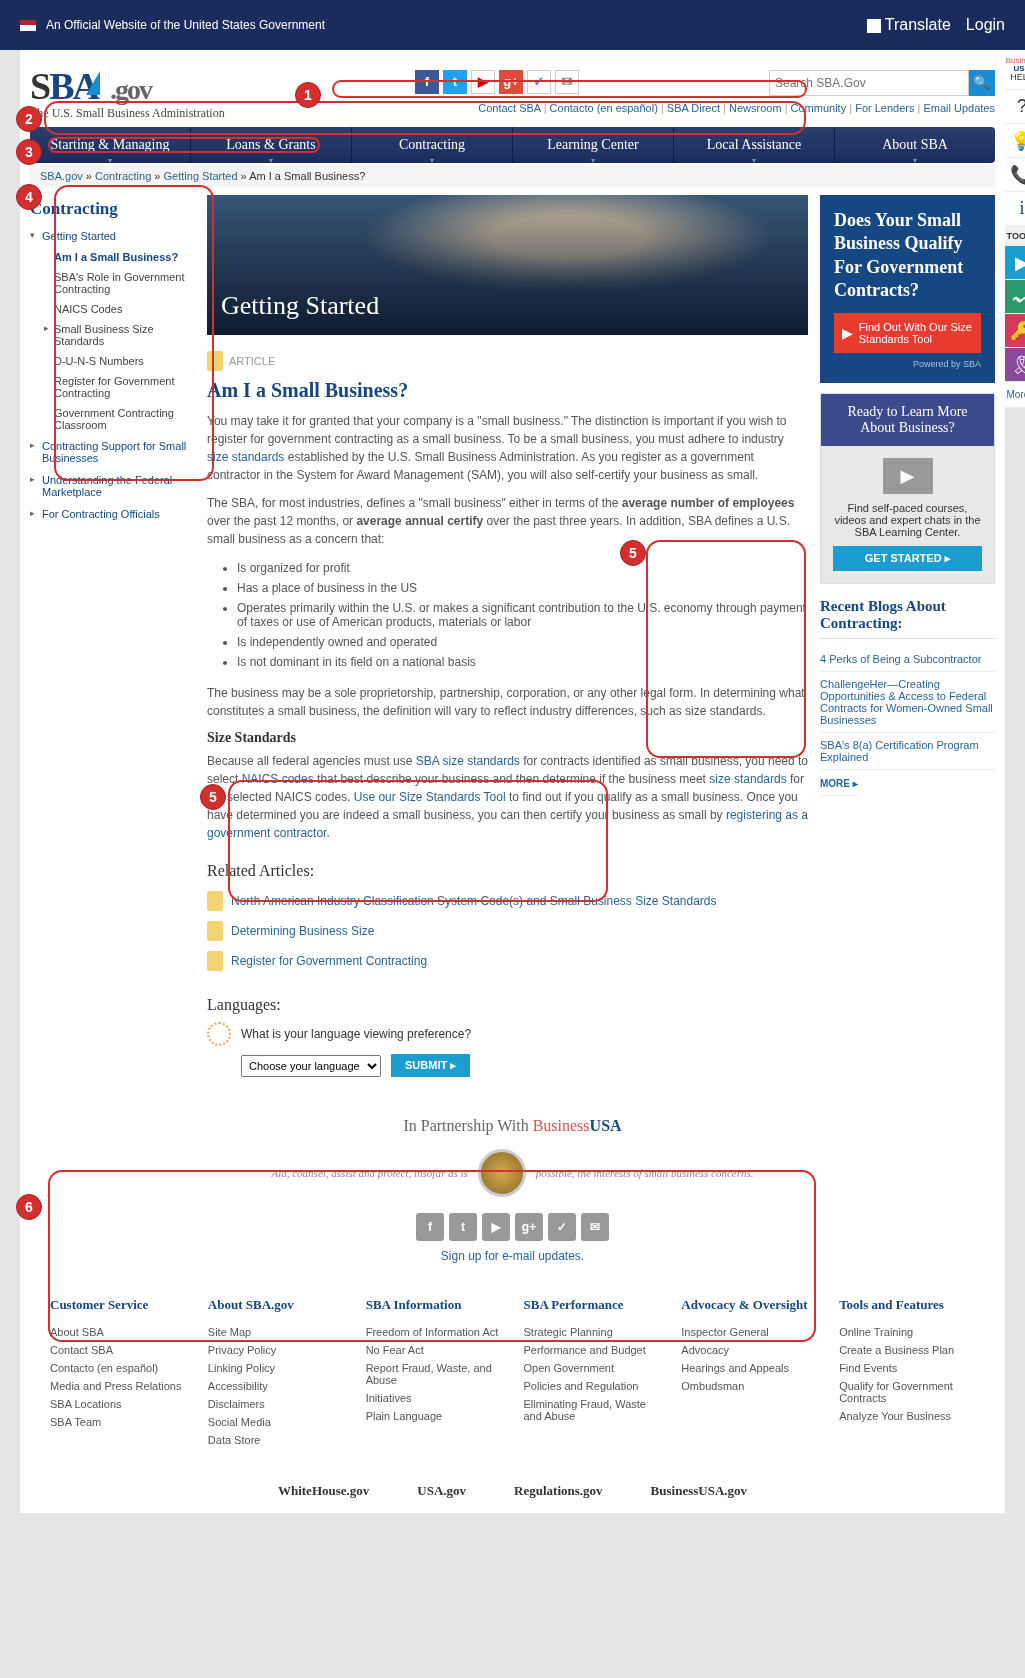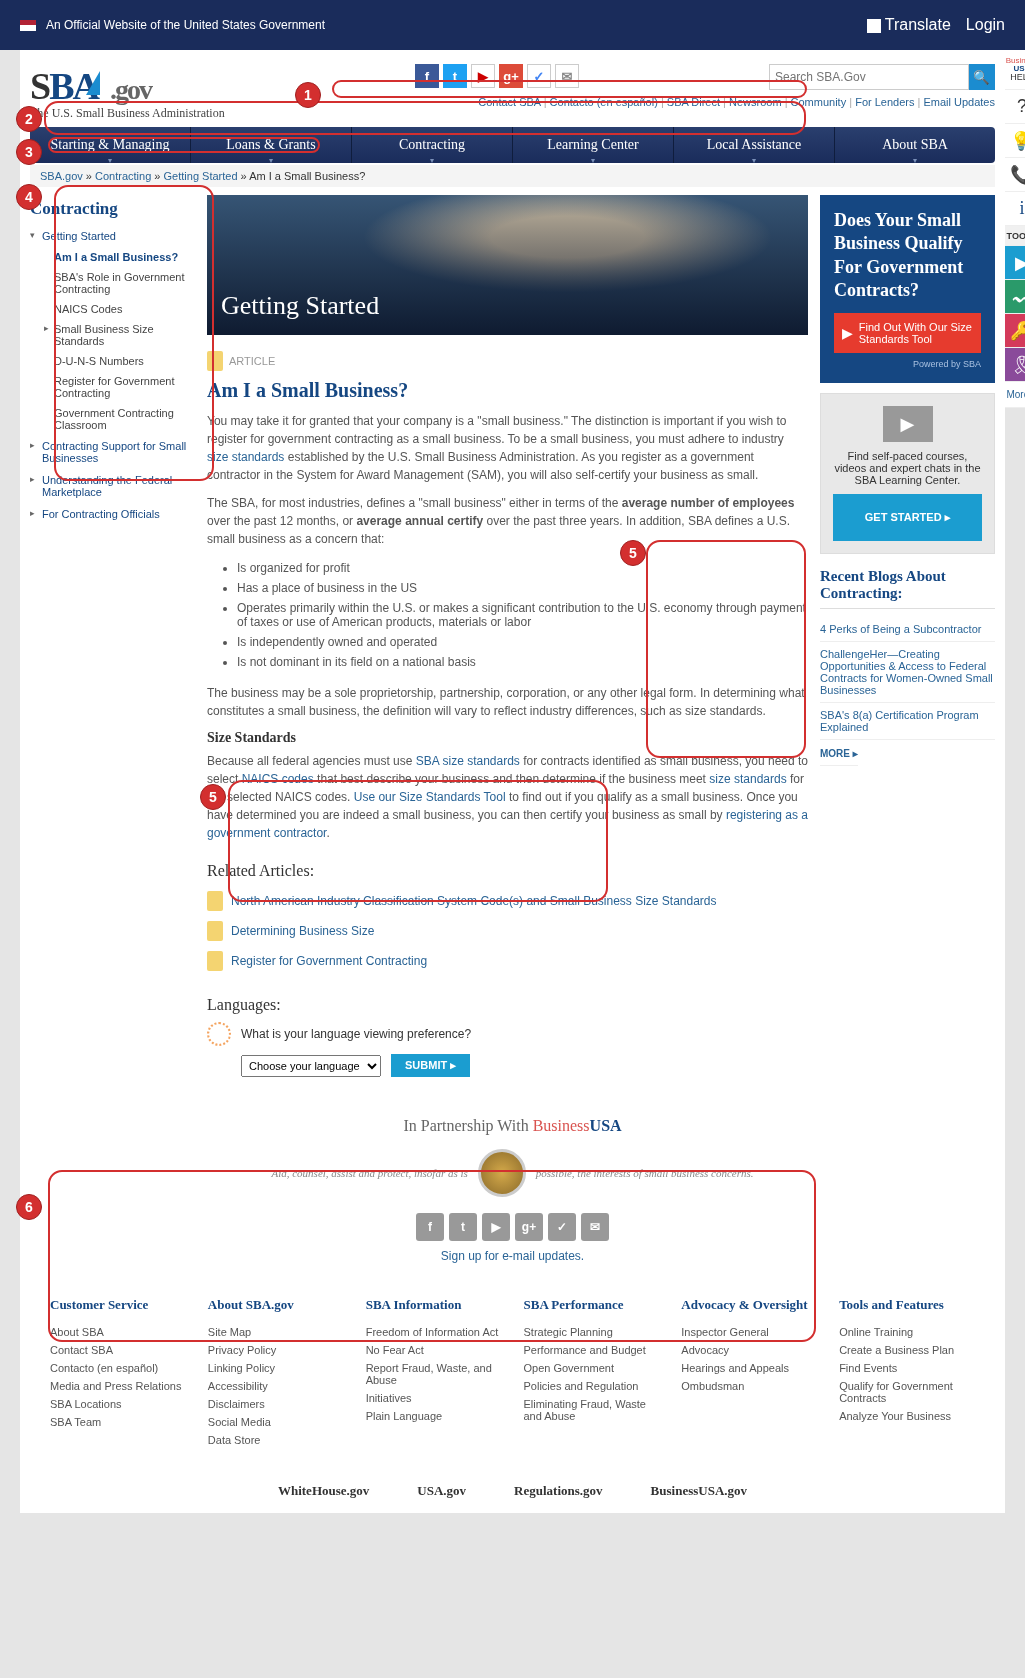--- a/index.html
+++ b/index.html
@@ -4,21 +4,21 @@
 <style>
 *{box-sizing:border-box;margin:0;padding:0}
 body{font-family:Arial,Helvetica,sans-serif;font-size:12px;background:#e5e5e5;color:#333;width:1025px}
 a{color:#2a6496;text-decoration:none}
 .govbar{background:#1a2c5b;color:#fff;padding:16px 20px;display:flex;align-items:center;gap:10px}
 .flag{width:16px;height:11px;background:linear-gradient(to bottom,#b22234 0%,#b22234 50%,#fff 50%)}
 .govbar-r{margin-left:auto;display:flex;gap:15px;font-size:16px}
 .govbar-r span{cursor:pointer}
 .print-icon{display:inline-block;width:14px;height:14px;background:#fff;margin-right:4px;vertical-align:middle}
 .page{background:#fff;margin:0 20px;padding:0 10px;position:relative}
-.header{padding:14px 0 4px;display:flex;align-items:flex-start}
+.header{padding:14px 0 4px;display:flex;align-items:center}
 .logo{font-family:Georgia,serif}
 .logo-main{font-size:38px;font-weight:bold;letter-spacing:-2px}
 .logo-main .b{color:#154782}
 .logo-main .a{color:#154782;position:relative}
 .logo-main .a::after{content:"";position:absolute;right:-2px;top:6px;border-left:14px solid transparent;border-bottom:24px solid #1b8cd0}
 .logo-gov{font-size:28px;color:#666;margin-left:12px}
 .logo-sub{font-family:Georgia,serif;font-size:12px;color:#444;margin-top:-2px}
 .header-r{margin-left:auto;text-align:right}
 .soc{display:flex;gap:4px;justify-content:flex-end;margin-bottom:6px;padding-right:180px}
 .soc span{width:24px;height:24px;display:inline-flex;align-items:center;justify-content:center;font-size:13px;color:#fff;font-weight:bold}
@@ -71,21 +71,21 @@
 .right{width:175px;flex-shrink:0}
 .promo1{background:#154782;color:#fff;padding:14px;margin-bottom:10px}
 .promo1 h3{font-family:Georgia,serif;font-size:18px;line-height:1.3;margin-bottom:10px}
 .promo1 .btn{background:#e63b2e;color:#fff;padding:8px;font-size:11px;display:flex;align-items:center;gap:6px;cursor:pointer}
 .promo1 .btn::before{content:"▶";font-size:14px}
 .promo1 .pb{font-size:9px;text-align:right;margin-top:6px;color:#a8c0e0}
 .promo2{border:1px solid #ddd;margin-bottom:14px}
 .promo2-h{background:#3a4a8a;color:#fff;font-family:Georgia,serif;padding:10px;font-size:14px;text-align:center}
 .promo2-b{background:#e8e8e8;padding:12px;text-align:center;font-size:11px}
 .play{width:50px;height:36px;background:#999;margin:0 auto 8px;display:flex;align-items:center;justify-content:center;color:#fff;font-size:18px}
-.promo2-bt{background:#1b9dd0;color:#fff;padding:17px;font-size:11px;font-weight:bold;cursor:pointer}
+.promo2-bt{background:#1b9dd0;color:#fff;padding:6px;font-size:11px;font-weight:bold;cursor:pointer}
 .blogs h3{font-family:Georgia,serif;color:#154782;font-size:15px;padding-bottom:6px;border-bottom:1px solid #ddd;margin-bottom:8px}
 .blogs a{display:block;font-size:11px;padding:6px 0;border-bottom:1px solid #eee;color:#2a6496}
 .blogs .more{font-size:10px;font-weight:bold;padding-top:8px;display:inline-block}
 .ftop{text-align:center;padding:20px 0;background:#fff;margin:0 20px}
 .ftop .part{font-family:Georgia,serif;font-size:16px;color:#666;margin-bottom:14px}
 .ftop .part b{color:#d9534f;font-weight:normal}
 .ftop .part .usa{color:#154782;font-weight:bold}
 .ftop .mot{font-family:Georgia,serif;font-style:italic;font-size:11px;color:#888;display:flex;align-items:center;justify-content:center;gap:10px;margin-bottom:16px}
 .seal{width:48px;height:48px;border-radius:50%;background:radial-gradient(#d4a94a,#8a6a2a);border:3px solid #ccc}
 .fsoc{display:flex;gap:5px;justify-content:center;margin-bottom:8px}
@@ -239,20 +239,21 @@
    </div>
   </div>
 
   <div class="right">
    <div class="promo1">
     <h3>Does Your Small Business Qualify For Government Contracts?</h3>
     <div class="btn">Find Out With Our Size Standards Tool</div>
     <div class="pb">Powered by SBA</div>
    </div>
    <div class="promo2">
+    <div class="promo2-h">Ready to Learn More About Business?</div>
     <div class="promo2-b">
      <div class="play">▶</div>
      <div style="margin-bottom:8px">Find self-paced courses, videos and expert chats in the SBA Learning Center.</div>
      <div class="promo2-bt">GET STARTED   ▸</div>
     </div>
    </div>
    <div class="blogs">
     <h3>Recent Blogs About Contracting:</h3>
     <div id="bloglist">
             <a>4 Perks of Being a Subcontractor</a>

